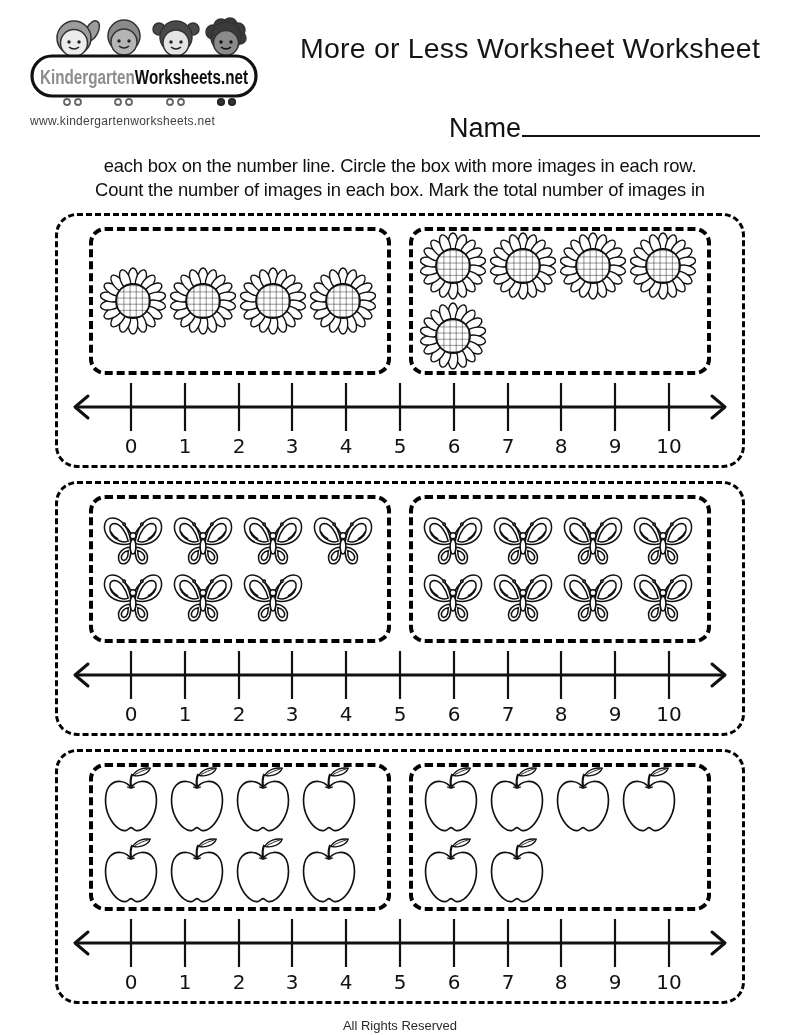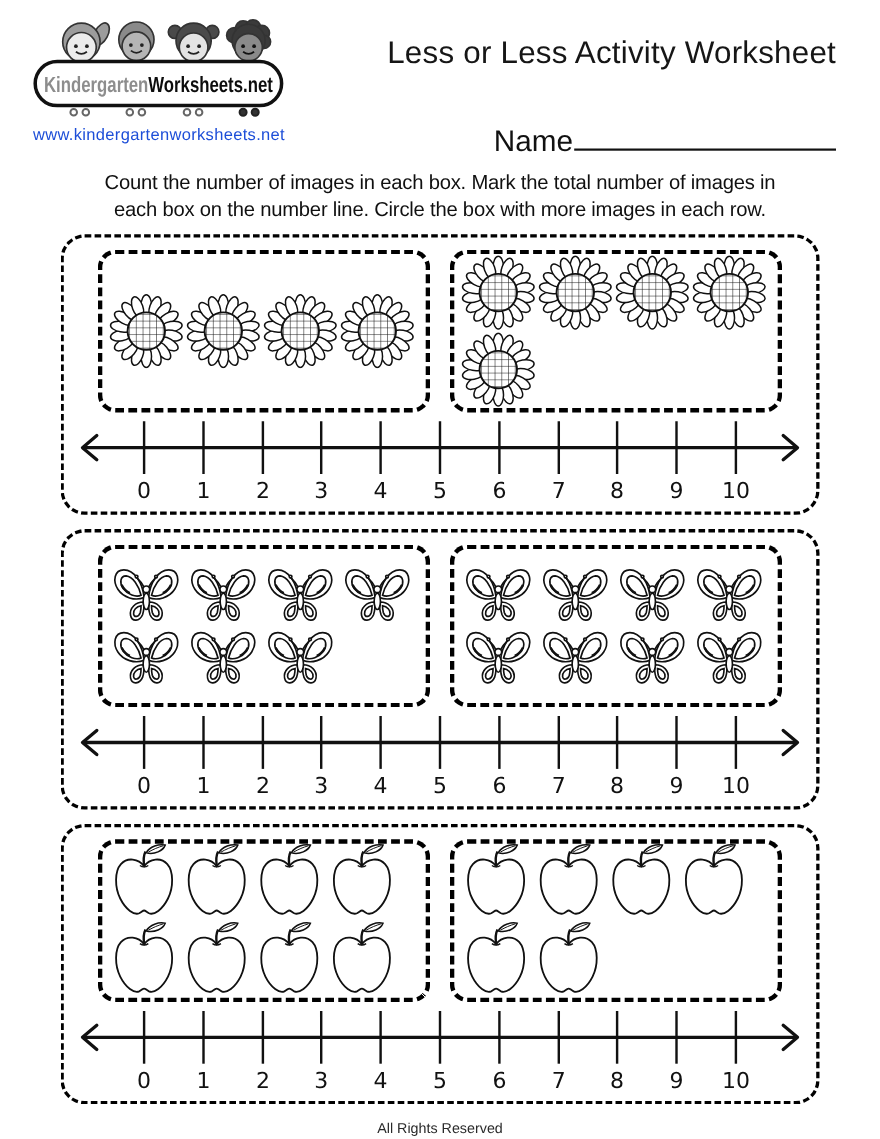--- a/index.html
+++ b/index.html
@@ -2,21 +2,21 @@
 <html><head>
 <meta charset="utf-8">
 <style>
   html,body{margin:0;padding:0;background:#fff;}
   body{width:800px;height:1035px;font-family:"Liberation Sans",sans-serif;color:#111;overflow:hidden;position:relative;}
 
   
   header{display:flex;justify-content:space-between;align-items:flex-start;padding:14px 40px 0 28px;}
   .logo-block{width:242px;}
   .logo{width:232px;height:98px;display:block;}
-  .site-url{font-size:15px;color:#1d4ed8;letter-spacing:.3px;margin-top:2px;padding-left:2px;}
+  .site-url{font-size:12px;color:#404040;letter-spacing:.3px;margin-top:2px;padding-left:2px;}
   .header-right{flex:1;text-align:right;padding-top:4px;}
   .title{font-size:28.5px;font-weight:400;color:#161616;margin:14px 0 0 0;letter-spacing:.2px;}
   .name-row{margin-top:44px;font-size:27px;color:#111;}
   .name-line{display:inline-block;width:238px;height:26px;border-bottom:2px solid #111;margin-left:1px;}
 
   
   .instructions{width:730px;margin:10px auto 10px;text-align:center;font-size:18.4px;line-height:1.32;letter-spacing:-.2px;color:#101010;}
 
   
   .activity-row{width:690px;margin:0 auto 13px;border:3px dashed #000;border-radius:22px;box-sizing:border-box;padding:11px 0 2px;background:#fff;}
@@ -154,30 +154,30 @@
         <circle cx="141" cy="88" r="3"></circle>
           <circle cx="152" cy="88" r="3"></circle>
         <circle cx="192" cy="88" r="3.2" stroke="#222" fill="#333"></circle>
           <circle cx="203" cy="88" r="3.2" stroke="#222" fill="#333"></circle>
       </g>
     </svg>
     <div class="site-url">www.kindergartenworksheets.net</div>
   </div>
 
   <div class="header-right">
-    <h1 class="title">Less or Less Activity Worksheet</h1>
+    <h1 class="title">More or Less Worksheet Worksheet</h1>
     <div class="name-row">
       <span>Name</span><span class="name-line"></span>
     </div>
   </div>
 </header>
 
 <div class="instructions">
+  <div>each box on the number line. Circle the box with more images in each row.</div>
   <div>Count the number of images in each box. Mark the total number of images in</div>
-  <div>each box on the number line. Circle the box with more images in each row.</div>
 </div>
 
 <section class="activity-row">
   <div class="boxes">
     <div class="img-box">
 
     <svg class="icon sunflower" viewBox="0 0 100 100">
           <use href="#sunflower"></use>
         </svg>
         <svg class="icon sunflower" viewBox="0 0 100 100">

